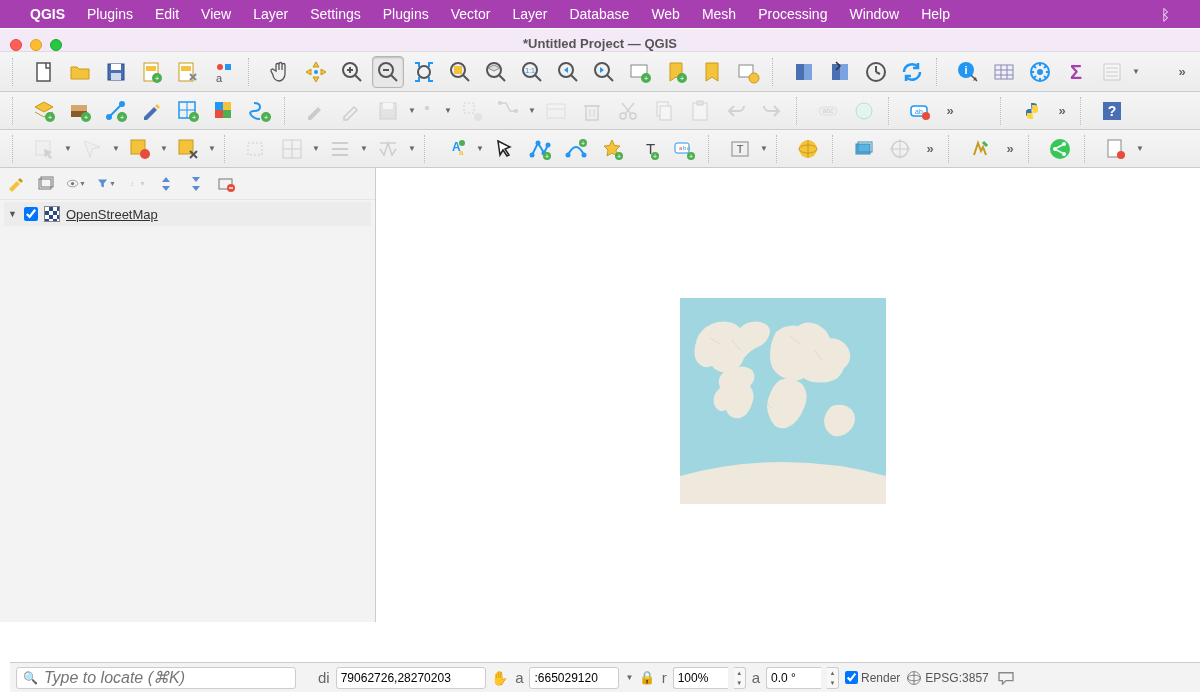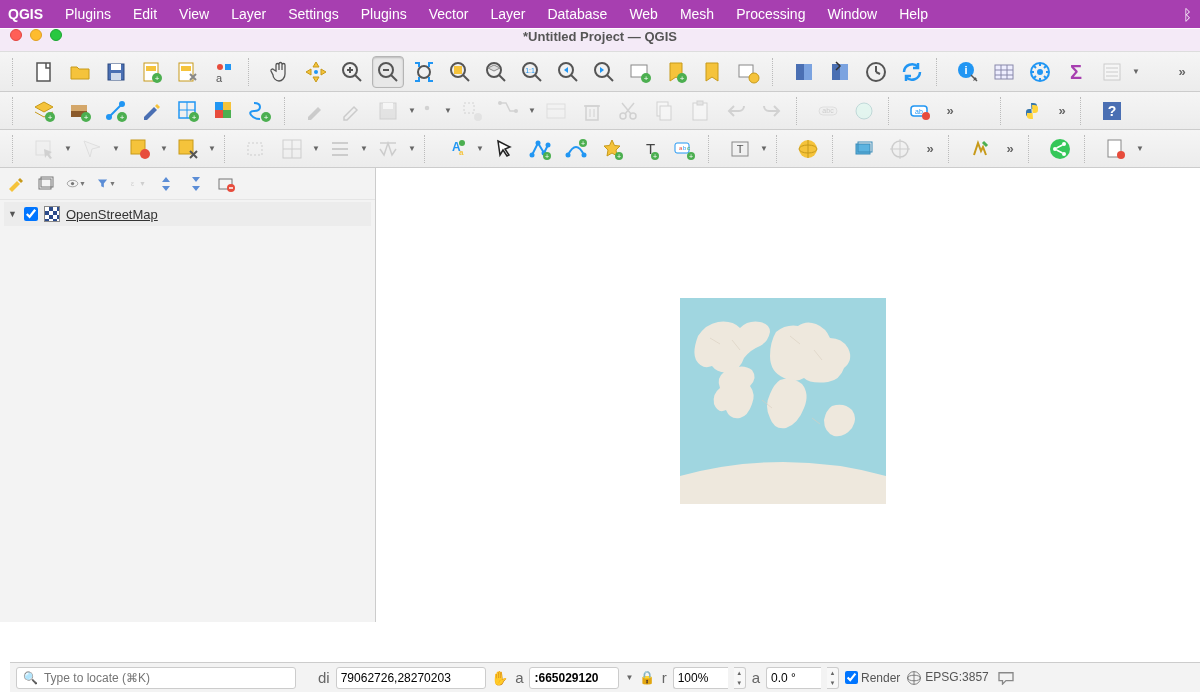--- a/index.html
+++ b/index.html
@@ -1,24 +1,24 @@
 <!DOCTYPE html>
 <html><head>
 <meta charset="utf-8">
 <style>
   * { box-sizing: border-box; margin: 0; padding: 0; font-family: -apple-system, "Helvetica Neue", Arial, sans-serif; }
   body { width:1200px; height:692px; background:#fff; overflow:hidden; font-size:13px; color:#333; }
   
-  .mac-menubar { height:28px; background:#a73fb0; display:flex; align-items:center; padding:0 8px; color:#fff; font-size:14px; }
+  .mac-menubar { height:28px; background:#a73fb0; display:flex; align-items:center; padding:0 30px; color:#fff; font-size:14px; }
   .mac-menubar .menu-item { margin-right:22px; cursor:default; }
   .mac-menubar .menu-item.app { font-weight:700; }
   .mac-menubar .spacer { flex:1; }
   .mac-menubar .bt { font-size:15px; }
   
-  .window-titlebar { height:24px; background:#f4eaf7; display:flex; align-items:flex-start; padding-left:10px; position:relative; border-top:1px solid #fff; border-bottom:1px solid #ddd;}
+  .window-titlebar { height:24px; background:#f4eaf7; display:flex; align-items:flex-end; padding-left:10px; position:relative; border-top:1px solid #fff; border-bottom:1px solid #ddd;}
   .traffic { display:flex; gap:8px; }
   .traffic .dot { width:12px; height:12px; border-radius:50%; }
   .dot.red{background:#ff5f57;border:1px solid #e14640;} .dot.yellow{background:#febc2e;border:1px solid #dfa023;} .dot.green{background:#28c840;border:1px solid #1ba430;}
   .window-title { position:absolute; left:0; right:0; text-align:center; font-weight:600; font-size:13px; color:#555; pointer-events:none;}
   
   .toolbar-row { height:40px; background:linear-gradient(#f5f5f5,#ececec); border-bottom:1px solid #ccc; display:flex; align-items:center; padding:0 8px; gap:4px; }
   .toolbar-row.second { height:38px; }
   .toolbar-row.third { height:38px; }
   .tbtn { width:32px; height:32px; display:flex; align-items:center; justify-content:center; border:1px solid transparent; border-radius:4px; position:relative; }
   .tbtn.sel { background:#e8e8e8; border:1px solid #b5b5b5; box-shadow:inset 0 1px 2px rgba(0,0,0,.2);}
@@ -38,22 +38,22 @@
   .layer-row .chev { width:10px; color:#555; font-size:9px;}
   .layer-row input[type=checkbox]{ width:14px; height:14px;}
   .layer-row .licon { width:16px; height:16px; background:repeating-conic-gradient(#2b4a8a 0 25%, #fff 0 50%) 0 0/8px 8px; border:1px solid #888;}
   .layer-row .lname { font-weight:400; text-decoration:underline; }
   .canvas { flex:1; background:#fff; position:relative; }
   .map-tile { position:absolute; left:304px; top:130px; width:206px; height:206px; background:#a0d6e0; }
   .map-tile svg { width:100%; height:100%; }
   
   .statusbar { position:absolute; left:10px; right:0; bottom:0; height:30px; background:#f3f3f3; border-top:1px solid #ccc; display:flex; align-items:center; padding:0 6px; gap:6px; font-size:12px; color:#555;}
   .locator { display:flex; align-items:center; gap:6px; width:280px; border:1px solid #ccc; background:#fff; height:22px; padding:0 6px; border-radius:3px;}
-  .locator input { border:none; outline:none; flex:1; color:#14532d; font-size:12px; background:transparent;}
-  .st-group { display:flex; align-items:flex-start; gap:3px; }
+  .locator input { border:none; outline:none; flex:1; font-style:italic; color:#14532d; font-size:16px; background:transparent;}
+  .st-group { display:flex; align-items:center; gap:3px; }
   .st-input { border:1px solid #ccc; background:#fff; height:22px; padding:0 4px; border-radius:3px; font-size:12px; font-family:inherit;}
   .spin { width:12px; display:flex; flex-direction:column; font-size:6px; color:#666; line-height:6px; border:1px solid #ccc; height:22px; justify-content:space-around; align-items:center; background:#f8f8f8; border-left:none; border-radius:0 3px 3px 0;}
   .st-label { font-size:15px; color:#666;}
   .lock { font-size:13px; color:#888;}
   .msgbtn { width:22px; height:18px; display:flex; align-items:center; justify-content:center;}
 </style>
 </head>
 <body>
 
 <div class="mac-menubar">
@@ -723,21 +723,21 @@
 <div class="statusbar">
   <div class="locator">
     <span>🔍</span>
     <input type="text" placeholder="Type to locate (⌘K)" style="">
   </div>
   <div style="flex:0 0 10px"></div>
   <span class="st-label">di</span>
   <input class="st-input" style="width: 150px;" value="79062726,28270203">
   <span style="font-size:14px">✋</span>
   <span class="st-label">a</span>
-  <input class="st-input" style="width: 90px; font-weight: bold;" value=":665029120">
+  <input class="st-input" style="width: 90px;" value=":665029120">
   <span class="drop-arrow">▼</span>
   <span class="lock">🔒</span>
   <span class="st-label">r</span>
   <input class="st-input" style="width: 55px; border-radius: 3px 0px 0px 3px; border-right: none;" value="100%">
     <div class="spin">
       <span>▲</span>
       <span>▼</span>
     </div>
   <span class="st-label">a</span>
   <input class="st-input" style="width: 55px; border-radius: 3px 0px 0px 3px; border-right: none;" value="0.0 °">

